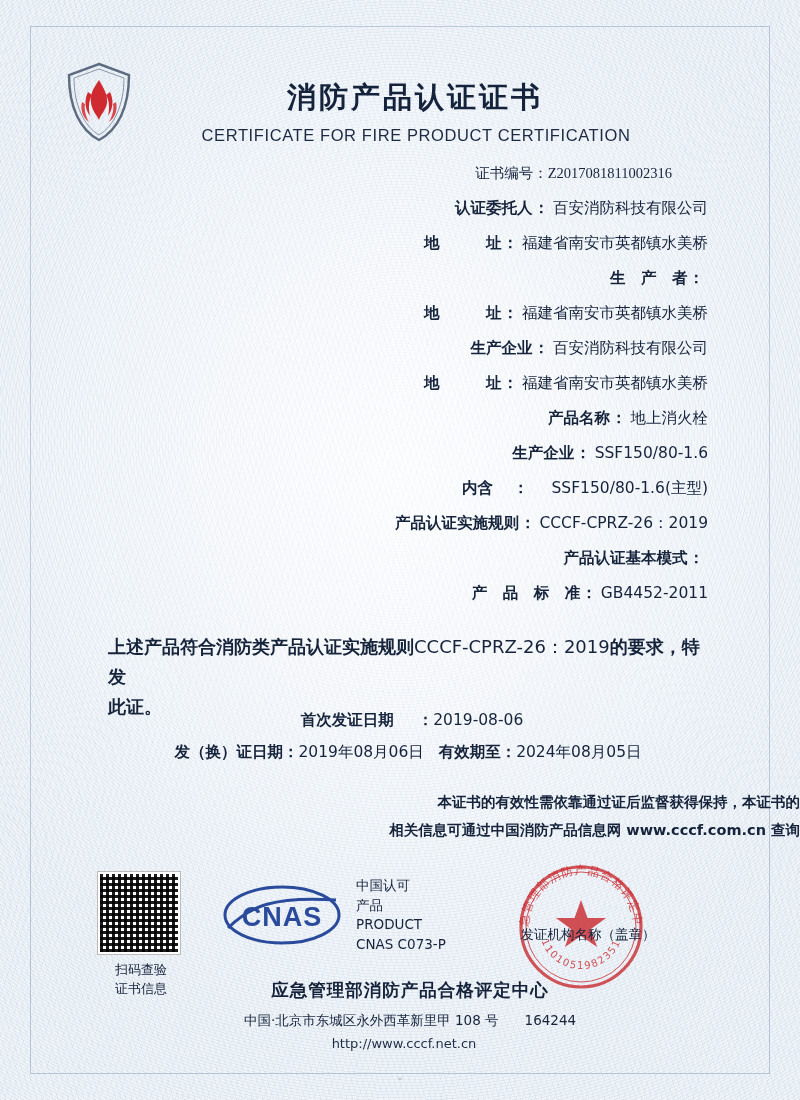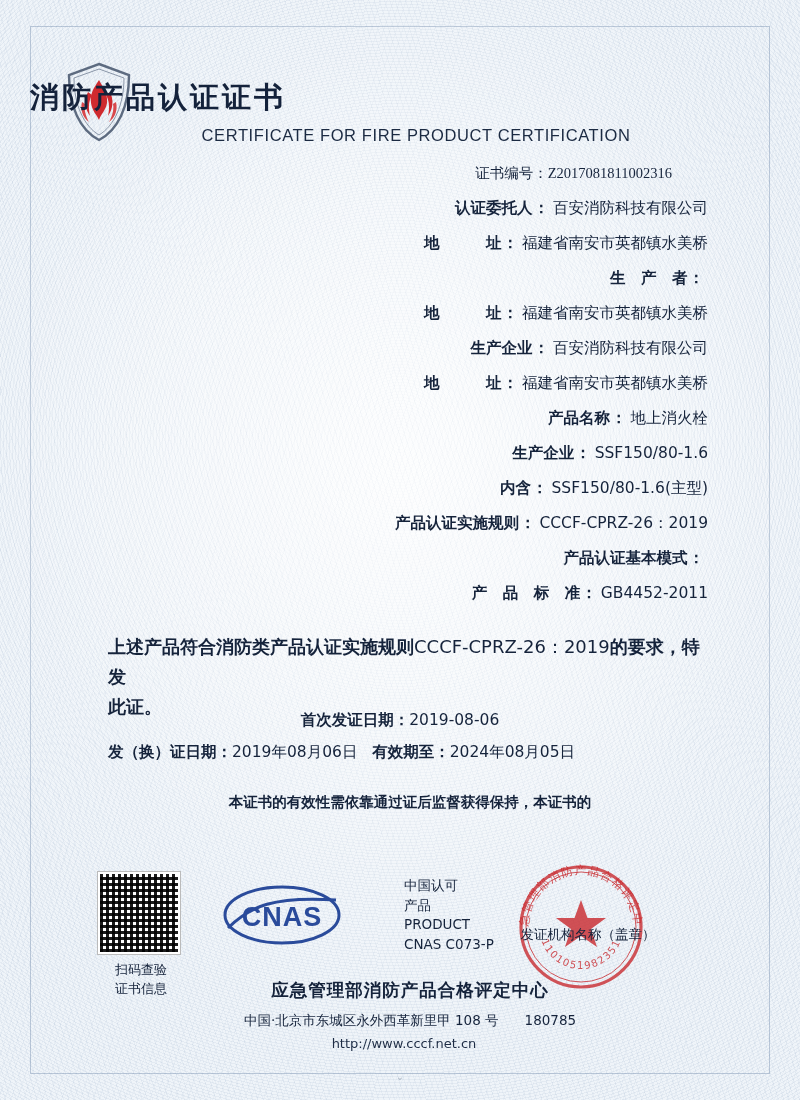--- a/index.html
+++ b/index.html
@@ -59,20 +59,21 @@
     top: 62px;
     width: 66px;
     height: 80px;
   }
 
   
   .title-cn {
     position: absolute;
     left: 0; right: 0;
     top: 78px;
+    text-align: center;
     font-family: "DejaVu Sans", sans-serif;
     font-size: 29px;
     font-weight: bold;
     letter-spacing: 3px;
     color: #14223b;
     padding-left: 30px;
   }
   .title-en {
     position: absolute;
     left: 0; right: 0;
@@ -116,21 +117,21 @@
   }
   .row .colon {
     font-size: 15.5px;
     font-weight: bold;
     padding: 0 4px 0 1px;
   }
   .row .value {
     font-size: 15.5px;
     white-space: pre;
   }
-  .row.indent { padding-left: 48px; }
+  .row.indent { padding-left: 48px; gap: 19px; }
 
   
   .para {
     position: absolute;
     left: 108px;
     top: 632px;
     width: 600px;
     font-family: "DejaVu Sans", sans-serif;
     font-size: 18px;
     font-weight: bold;
@@ -141,38 +142,39 @@
 
   .issue-first {
     position: absolute;
     left: 0; right: 0;
     top: 710px;
     text-align: center;
     font-family: "DejaVu Sans", sans-serif;
     font-size: 15.5px;
     color: #15233b;
   }
-  .issue-first b { font-weight: bold; }
+  .issue-first b { font-weight: bold; margin-left: 24px; }
 
   .issue-row {
     position: absolute;
     left: 108px;
     top: 742px;
     width: 600px;
     font-family: "DejaVu Sans", sans-serif;
     font-size: 15.5px;
     color: #15233b;
+    text-align: center;
   }
   .issue-row b { font-weight: bold; }
 
   .notice {
     position: absolute;
     left: 0; right: 0;
     top: 788px;
-    text-align: center;
+    text-align: right;
     font-family: "DejaVu Sans", sans-serif;
     font-size: 14.5px;
     font-weight: bold;
     color: #15233b;
     line-height: 28px;
     padding-left: 20px;
   }
 
   
   .qr {
@@ -207,21 +209,20 @@
     height: 62px;
   }
   .cnas-text {
     position: absolute;
     left: 356px;
     top: 876px;
     font-family: "DejaVu Sans", sans-serif;
     font-size: 13.5px;
     color: #15233b;
     line-height: 19.5px;
-    margin-left: 48px;
   }
   .stamp {
     position: absolute;
     left: 506px;
     top: 852px;
     width: 150px;
     height: 150px;
   }
   .stamp-label {
     position: absolute;
@@ -386,20 +387,21 @@
       <b>首次发证日期</b><b>：</b><span>2019-08-06</span>
     </div>
 
     <div class="issue-row">
       <b>发（换）证日期</b><b>：</b><span>2019年08月06日</span>
       &nbsp;&nbsp;<b>有效期至</b><b>：</b><span>2024年08月05日</span>
     </div>
 
     <div class="notice">
       <div>本证书的有效性需依靠通过证后监督获得保持，本证书的</div>
+      <div>相关信息可通过中国消防产品信息网 www.cccf.com.cn 查询</div>
     </div>
 
     <div class="qr"></div>
     <div class="qr-caption">
       <div>扫码查验</div>
       <div>证书信息</div>
     </div>
 
     <div class="cnas-logo">
       <svg viewBox="0 0 120 62" width="120" height="62" aria-hidden="true">
@@ -434,19 +436,19 @@
         </text>
         <text font-family="DejaVu Sans, sans-serif" font-size="10" fill="#c8272c" opacity="0.8" letter-spacing="1.6">
           <textPath href="#arcBottom" startOffset="50%" text-anchor="middle">1101051982351</textPath>
         </text>
       </svg>
     </div>
     <div class="stamp-label">发证机构名称（盖章）</div>
 
     <div class="center-org">应急管理部消防产品合格评定中心</div>
     <div class="addr">
-      <span>中国·北京市东城区永外西革新里甲 108 号</span><span class="zip">180785</span>
+      <span>中国·北京市东城区永外西革新里甲 108 号</span><span class="zip">164244</span>
     </div>
     <div class="site">http://www.cccf.net.cn</div>
 
     <div class="fold">⌄</div>
   </div>
 </div>
 
 </body></html>

